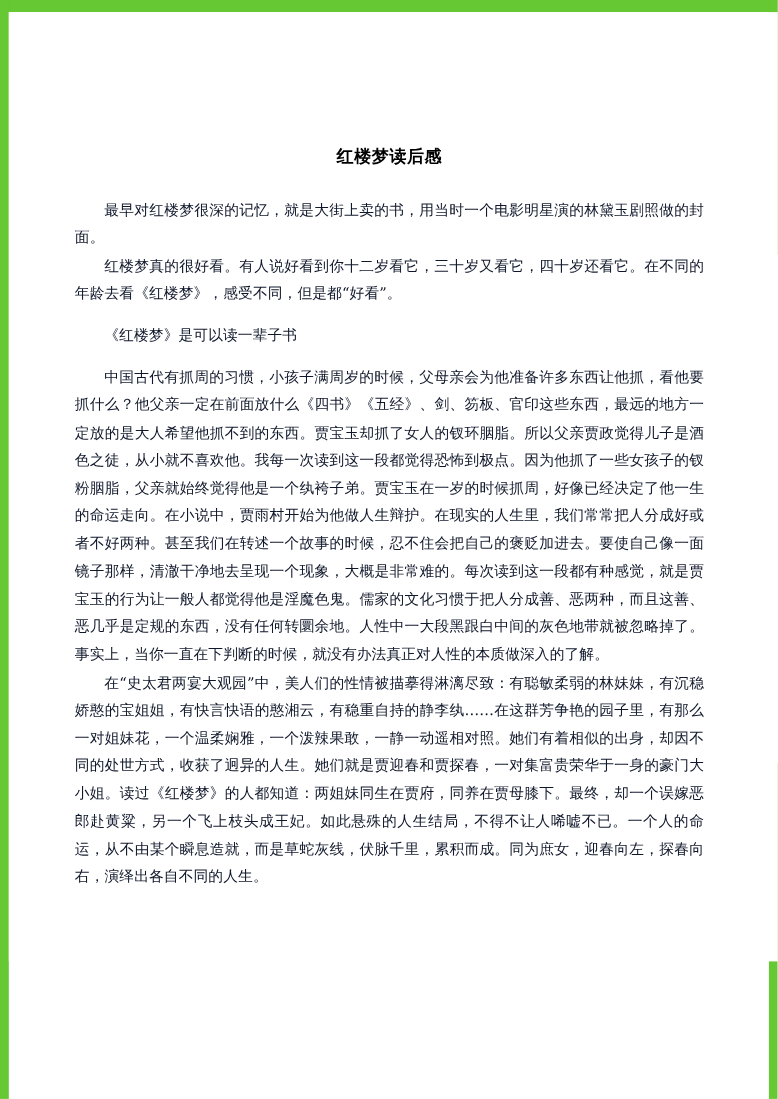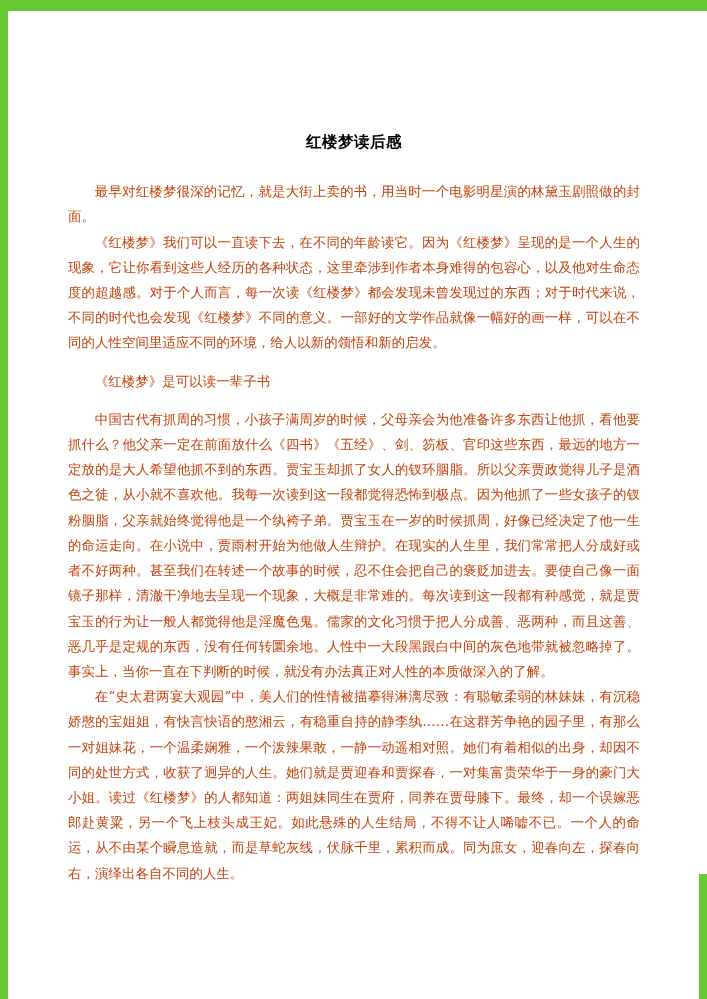--- a/index.html
+++ b/index.html
@@ -65,21 +65,21 @@
     text-align: center;
     color: #000000;
     letter-spacing: 0.5px;
     margin: 0 0 26px 0;
     line-height: 1.5;
   }
 
   .doc-para {
     font-size: 13.4px;
     line-height: 25.2px;
-    color: #c2410c;
+    color: #0f172a;
     text-align: justify;
     text-justify: inter-ideograph;
     text-indent: 2em;
     margin: 0;
     letter-spacing: 0.1px;
     word-break: break-all;
   }
 
   
   .doc-para.spaced-before {
@@ -91,19 +91,19 @@
 
 <div id="page-frame-top" style="background: rgb(102, 200, 50);"></div>
 <div id="page-frame-left" style="background: rgb(102, 200, 50);"></div>
 <div id="page-frame-right" style="background: rgb(102, 200, 50);"></div>
 
 <div id="document-sheet">
   <div id="document-body">
     <h1 class="doc-title">红楼梦读后感</h1>
     <div id="paragraph-container">
         <p class="doc-para">最早对红楼梦很深的记忆，就是大街上卖的书，用当时一个电影明星演的林黛玉剧照做的封面。</p>
-        <p class="doc-para">《红楼梦》我们可以一直读下去，在不同的年龄读它。因为《红楼梦》呈现的是一个人生的现象，它让你看到这些人经历的各种状态，这里牵涉到作者本身难得的包容心，以及他对生命态度的超越感。对于个人而言，每一次读《红楼梦》都会发现未曾发现过的东西；对于时代来说，不同的时代也会发现《红楼梦》不同的意义。一部好的文学作品就像一幅好的画一样，可以在不同的人性空间里适应不同的环境，给人以新的领悟和新的启发。</p>
+        <p class="doc-para">红楼梦真的很好看。有人说好看到你十二岁看它，三十岁又看它，四十岁还看它。在不同的年龄去看《红楼梦》，感受不同，但是都“好看”。</p>
         <p class="doc-para spaced-before">《红楼梦》是可以读一辈子书</p>
         <p class="doc-para spaced-before">中国古代有抓周的习惯，小孩子满周岁的时候，父母亲会为他准备许多东西让他抓，看他要抓什么？他父亲一定在前面放什么《四书》《五经》、剑、笏板、官印这些东西，最远的地方一定放的是大人希望他抓不到的东西。贾宝玉却抓了女人的钗环胭脂。所以父亲贾政觉得儿子是酒色之徒，从小就不喜欢他。我每一次读到这一段都觉得恐怖到极点。因为他抓了一些女孩子的钗粉胭脂，父亲就始终觉得他是一个纨袴子弟。贾宝玉在一岁的时候抓周，好像已经决定了他一生的命运走向。在小说中，贾雨村开始为他做人生辩护。在现实的人生里，我们常常把人分成好或者不好两种。甚至我们在转述一个故事的时候，忍不住会把自己的褒贬加进去。要使自己像一面镜子那样，清澈干净地去呈现一个现象，大概是非常难的。每次读到这一段都有种感觉，就是贾宝玉的行为让一般人都觉得他是淫魔色鬼。儒家的文化习惯于把人分成善、恶两种，而且这善、恶几乎是定规的东西，没有任何转圜余地。人性中一大段黑跟白中间的灰色地带就被忽略掉了。事实上，当你一直在下判断的时候，就没有办法真正对人性的本质做深入的了解。</p>
         <p class="doc-para">在“史太君两宴大观园”中，美人们的性情被描摹得淋漓尽致：有聪敏柔弱的林妹妹，有沉稳娇憨的宝姐姐，有快言快语的憨湘云，有稳重自持的静李纨……在这群芳争艳的园子里，有那么一对姐妹花，一个温柔娴雅，一个泼辣果敢，一静一动遥相对照。她们有着相似的出身，却因不同的处世方式，收获了迥异的人生。她们就是贾迎春和贾探春，一对集富贵荣华于一身的豪门大小姐。读过《红楼梦》的人都知道：两姐妹同生在贾府，同养在贾母膝下。最终，却一个误嫁恶郎赴黄粱，另一个飞上枝头成王妃。如此悬殊的人生结局，不得不让人唏嘘不已。一个人的命运，从不由某个瞬息造就，而是草蛇灰线，伏脉千里，累积而成。同为庶女，迎春向左，探春向右，演绎出各自不同的人生。</p>
       </div>
   </div>
 </div>
 
 </body></html>

